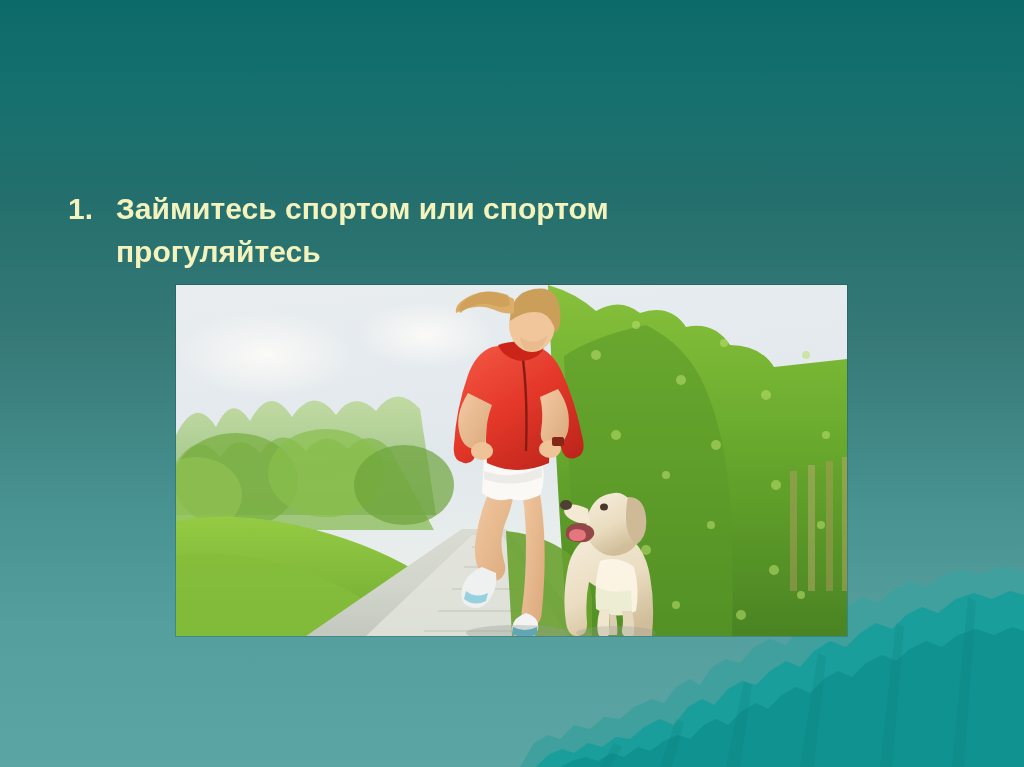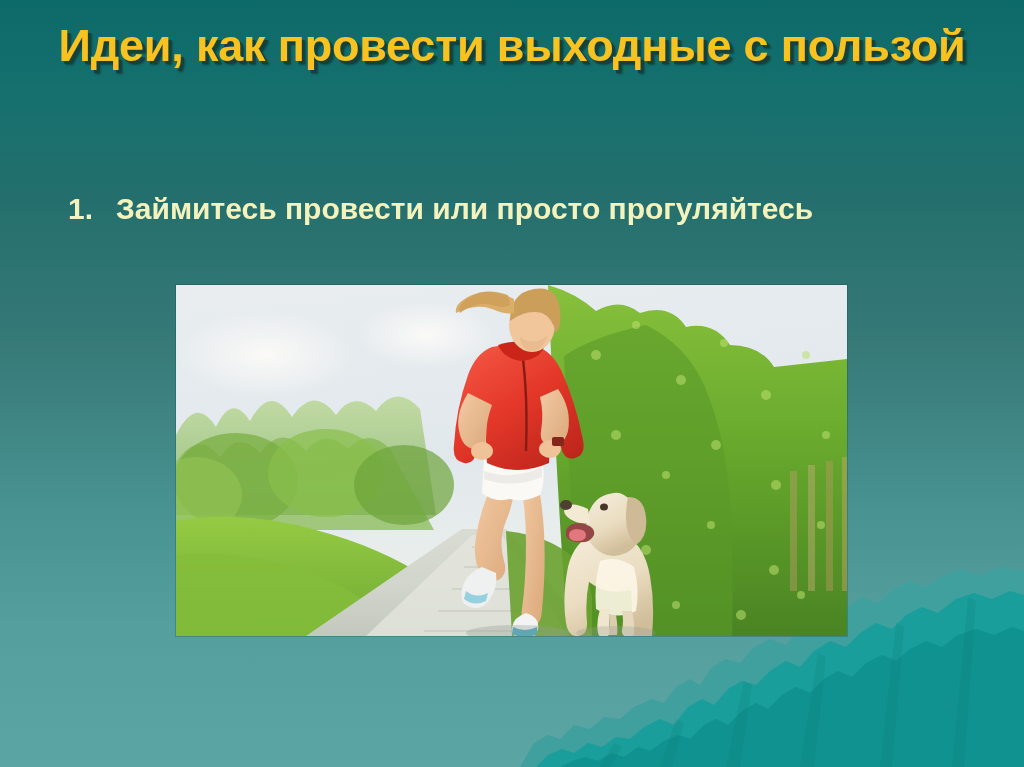--- a/index.html
+++ b/index.html
@@ -110,24 +110,23 @@
     <g opacity="0.18">
       <path fill="#0a7a78" d="M600,200 L614,176 L622,180 L610,200 Z"></path>
       <path fill="#0a7a78" d="M660,200 L676,152 L684,156 L672,200 Z"></path>
       <path fill="#0a7a78" d="M726,200 L744,114 L752,118 L740,200 Z"></path>
       <path fill="#0a7a78" d="M800,200 L818,86 L826,90 L814,200 Z"></path>
       <path fill="#0a7a78" d="M880,200 L896,56 L904,60 L892,200 Z"></path>
       <path fill="#0a7a78" d="M952,200 L968,30 L976,34 L964,200 Z"></path>
     </g>
   </svg>
 
-  <div id="title">Идеи, как провести выходные с пользой</div>
 
   <div id="bullet">
-    <span class="num">1.</span><span>Займитесь провести или просто прогуляйтесь</span>
+    <span class="num">1.</span><span>Займитесь спортом или спортом прогуляйтесь</span>
   </div>
 
   <div id="photo">
     <svg width="671" height="351" viewBox="0 0 671 351" aria-hidden="true">
       <defs>
         <linearGradient id="sky" x1="0" y1="0" x2="0.2" y2="1">
           <stop offset="0" stop-color="#e8eef6"></stop>
           <stop offset="0.55" stop-color="#dfe9f2"></stop>
           <stop offset="1" stop-color="#eef3f2"></stop>
         </linearGradient>

